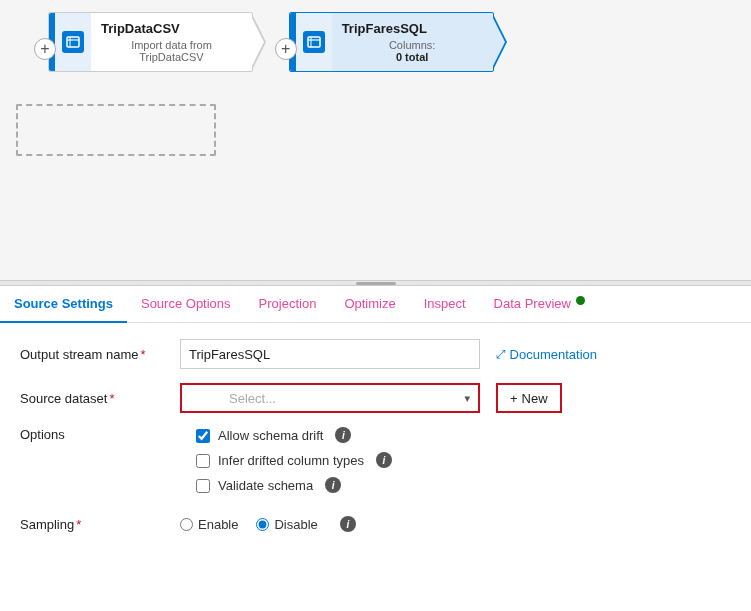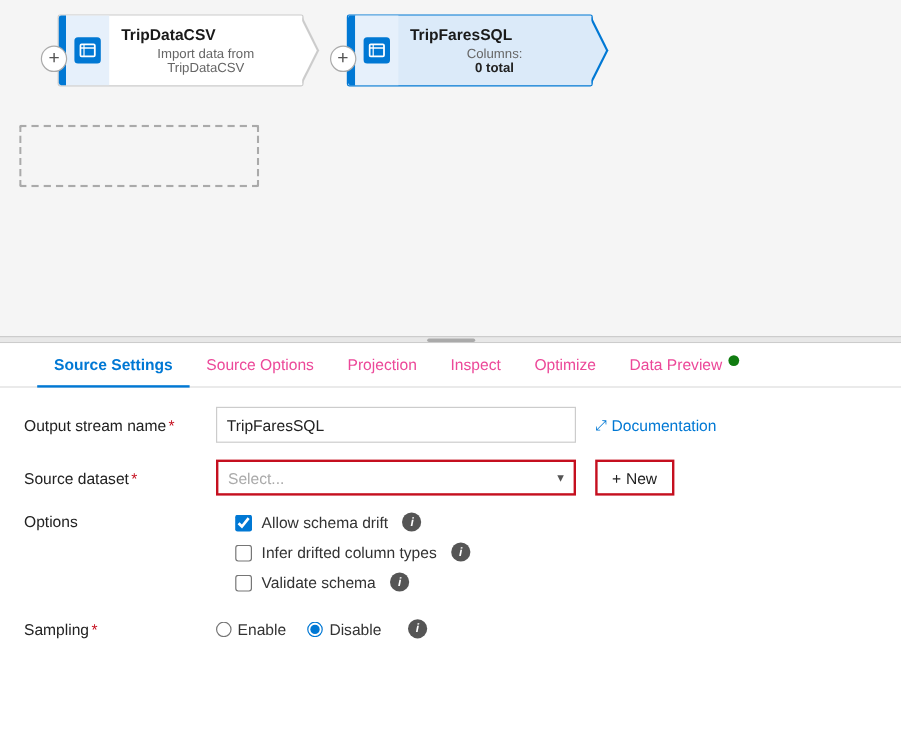--- a/index.html
+++ b/index.html
@@ -164,21 +164,21 @@
 
     
     .bottom-panel {
       background: #fff;
       padding: 0;
     }
 
     .tabs-row {
       display: flex;
       border-bottom: 1px solid #ddd;
-      padding: 0 31px;
+      padding: 0 0;
     }
 
     .tab {
       padding: 10px 14px;
       font-size: 13px;
       cursor: pointer;
       color: #ec4899;
       white-space: nowrap;
       border-bottom: 2px solid transparent;
       margin-bottom: -1px;
@@ -254,20 +254,21 @@
     .select-inner {
       flex: 1;
       padding: 0 8px;
       font-size: 13px;
       color: #aaa;
       border: none;
       outline: none;
       appearance: none;
       background: transparent;
       height: 100%;
+      margin-left: 39px;
     }
 
     .select-arrow {
       padding-right: 8px;
       color: #555;
       font-size: 11px;
     }
 
     .right-actions {
       margin-left: 16px;
@@ -439,22 +440,22 @@
 <div class="resize-handle">
   <div class="resize-handle-bar"></div>
 </div>
 
 <div class="bottom-panel">
 
   <div class="tabs-row">
     <div class="tab active">Source Settings</div>
     <div class="tab">Source Options</div>
     <div class="tab">Projection</div>
+    <div class="tab">Optimize</div>
     <div class="tab">Inspect</div>
-    <div class="tab">Optimize</div>
     <div class="tab tab-data-preview">
       <span>Data Preview</span>
       <span class="green-dot"></span>
     </div>
   </div>
 
   <div class="panel-content">
 
     <div class="form-row">
       <div class="form-label">

